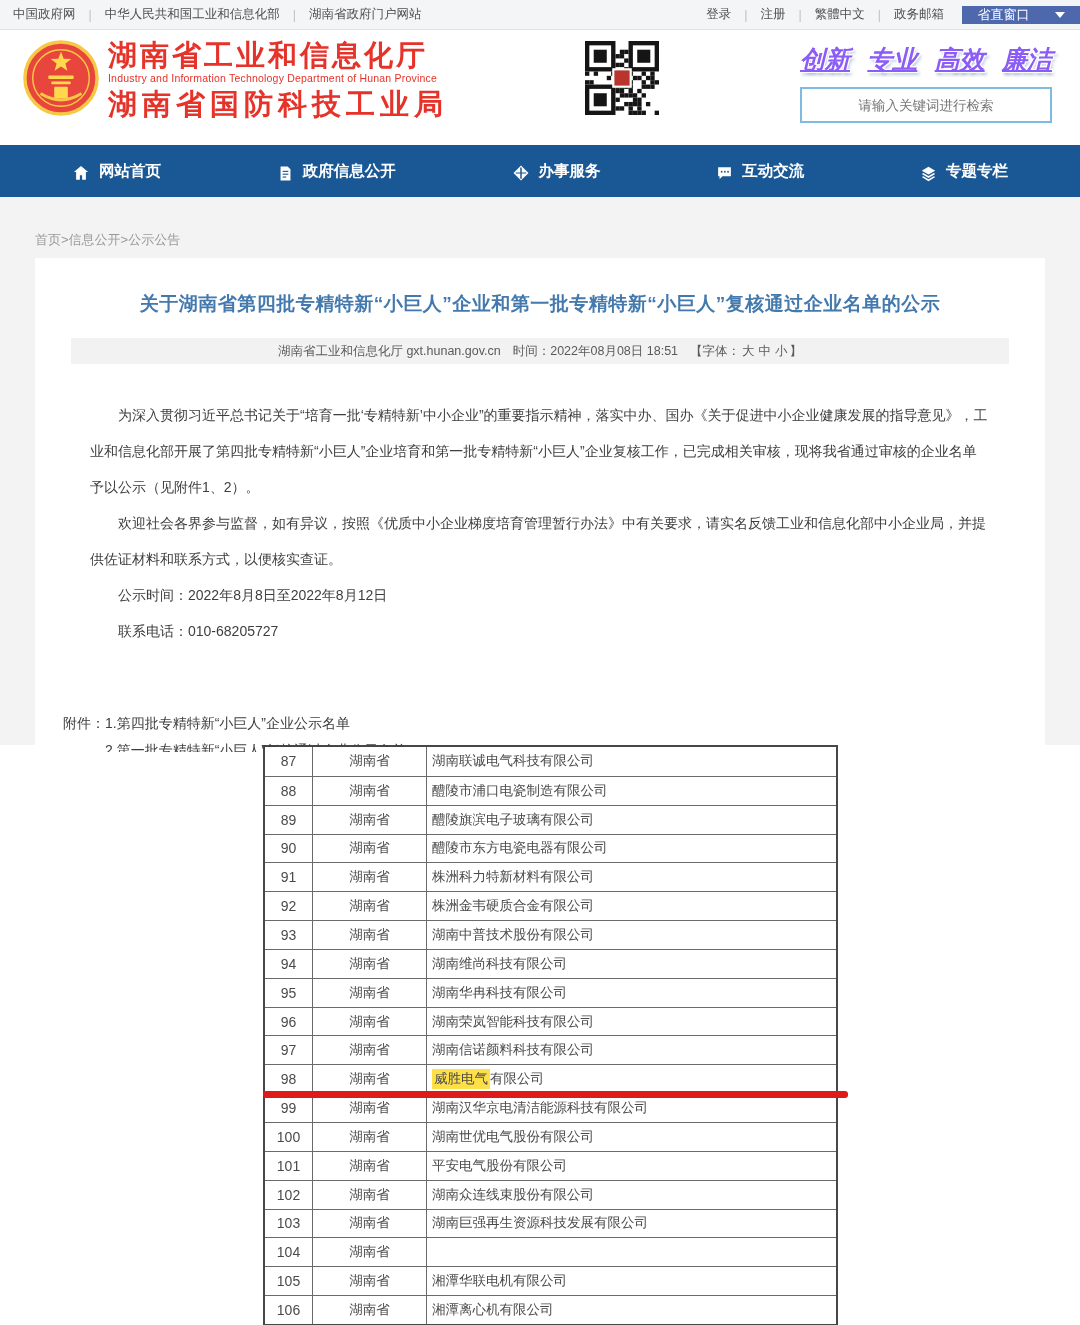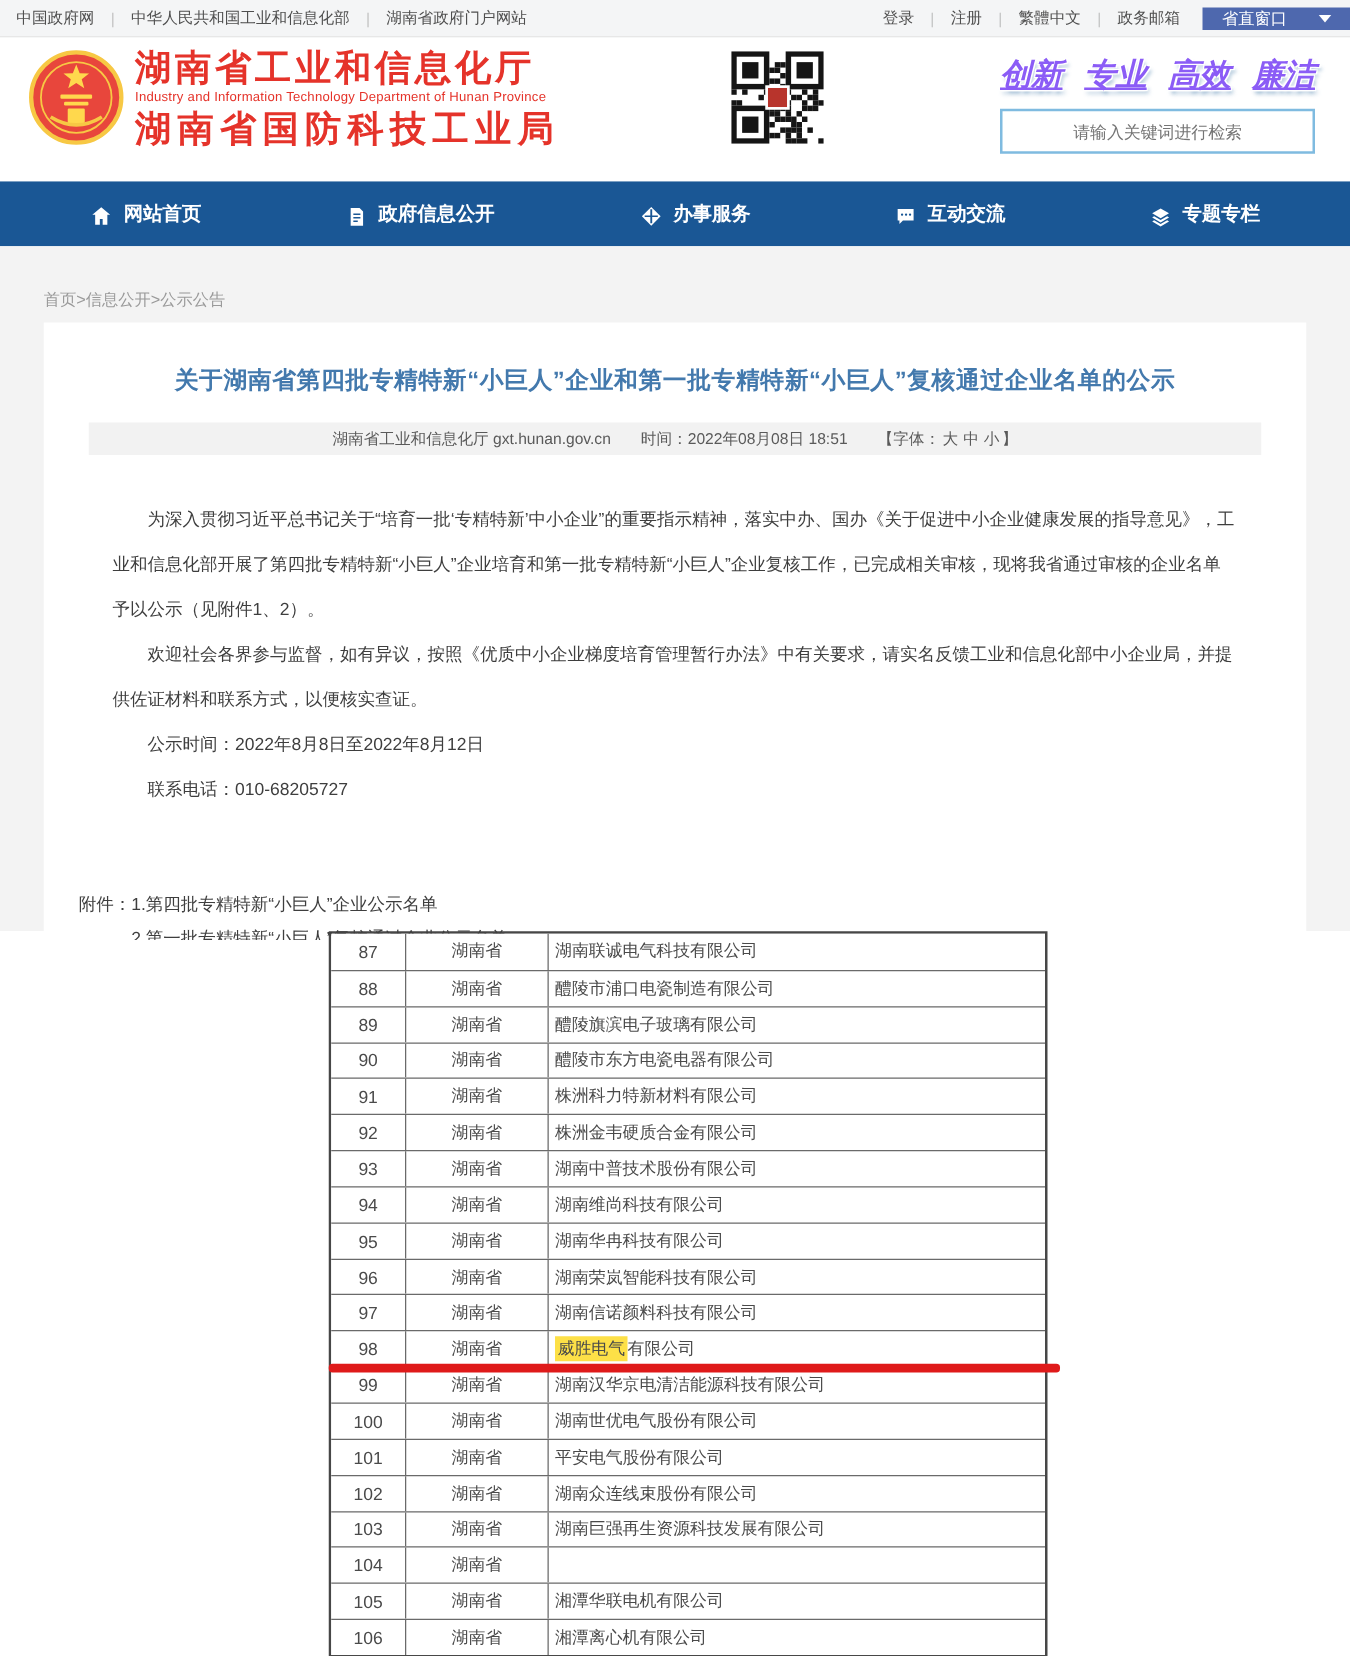--- a/index.html
+++ b/index.html
@@ -46,38 +46,38 @@
               font-size:15.5px; font-weight:bold; cursor:pointer; }
   .nav-item svg { display:block; }
 
   
   .content { height:548px; background:#f3f3f3; padding-top:34px; }
   .breadcrumb { margin-left:35px; font-size:13px; color:#9a9a9a; height:18px; cursor:pointer; }
   .card { width:1010px; margin:9px auto 0; background:#fff; height:494px; overflow:hidden; }
   .art-title { padding:33px 40px 0; text-align:center; color:#4379ad;
                font-size:19px; font-weight:bold; letter-spacing:0.5px; }
   .meta { margin:21px 36px 0; background:#f2f2f2; height:26px; display:flex;
-          align-items:center; justify-content:center; gap:24px; font-size:12.5px; color:#5a5a5a; }
+          align-items:center; justify-content:center; gap:12px; font-size:12.5px; color:#5a5a5a; }
   .meta .fs { cursor:pointer; margin:0 2px; }
   .art-body { padding:33px 55px 0; font-size:14px; color:#3e3e3e; line-height:36px; }
   .art-body p { text-indent:2em; }
   .attach { margin-top:61px; font-size:14px; color:#3e3e3e; line-height:27px; }
   .attach-l1 { padding-left:28px; }
   .attach-l2 { padding-left:70px; }
   .sign { margin-top:42px; font-size:14.5px; color:#474747; }
   .sign-org { text-align:right; padding-right:42px; }
   .sign-date { text-align:right; padding-right:64px; margin-top:13px; }
 
   
   .table-section { height:580px; background:#fff; }
   .ctable { width:575px; margin-left:263px; border:2px solid #474747; }
   .trow { display:flex; height:28.85px; border-top:1px solid #6a6a6a; position:relative; background:#fff; }
   .trow:first-child { border-top:none; }
   .tcell { display:flex; align-items:center; color:#4a4a4a; }
-  .cell-no { width:60px; justify-content:center; border-right:1px solid #6a6a6a; font-size:14px; }
+  .cell-no { width:48px; justify-content:center; border-right:1px solid #6a6a6a; font-size:14px; }
   .cell-prov { width:114px; justify-content:center; border-right:1px solid #6a6a6a; font-size:13.5px; }
   .cell-comp { flex:1; padding-left:5px; font-size:13.5px; }
   .hl { background:#fde047; padding:1px 2px; }
   .red-line { position:absolute; left:-2px; right:-12px; bottom:-5px; height:7px;
               background:#df1a1a; border-radius:3px; z-index:3; }
 </style>
 </head>
 <body>
 
 <div class="topbar">

